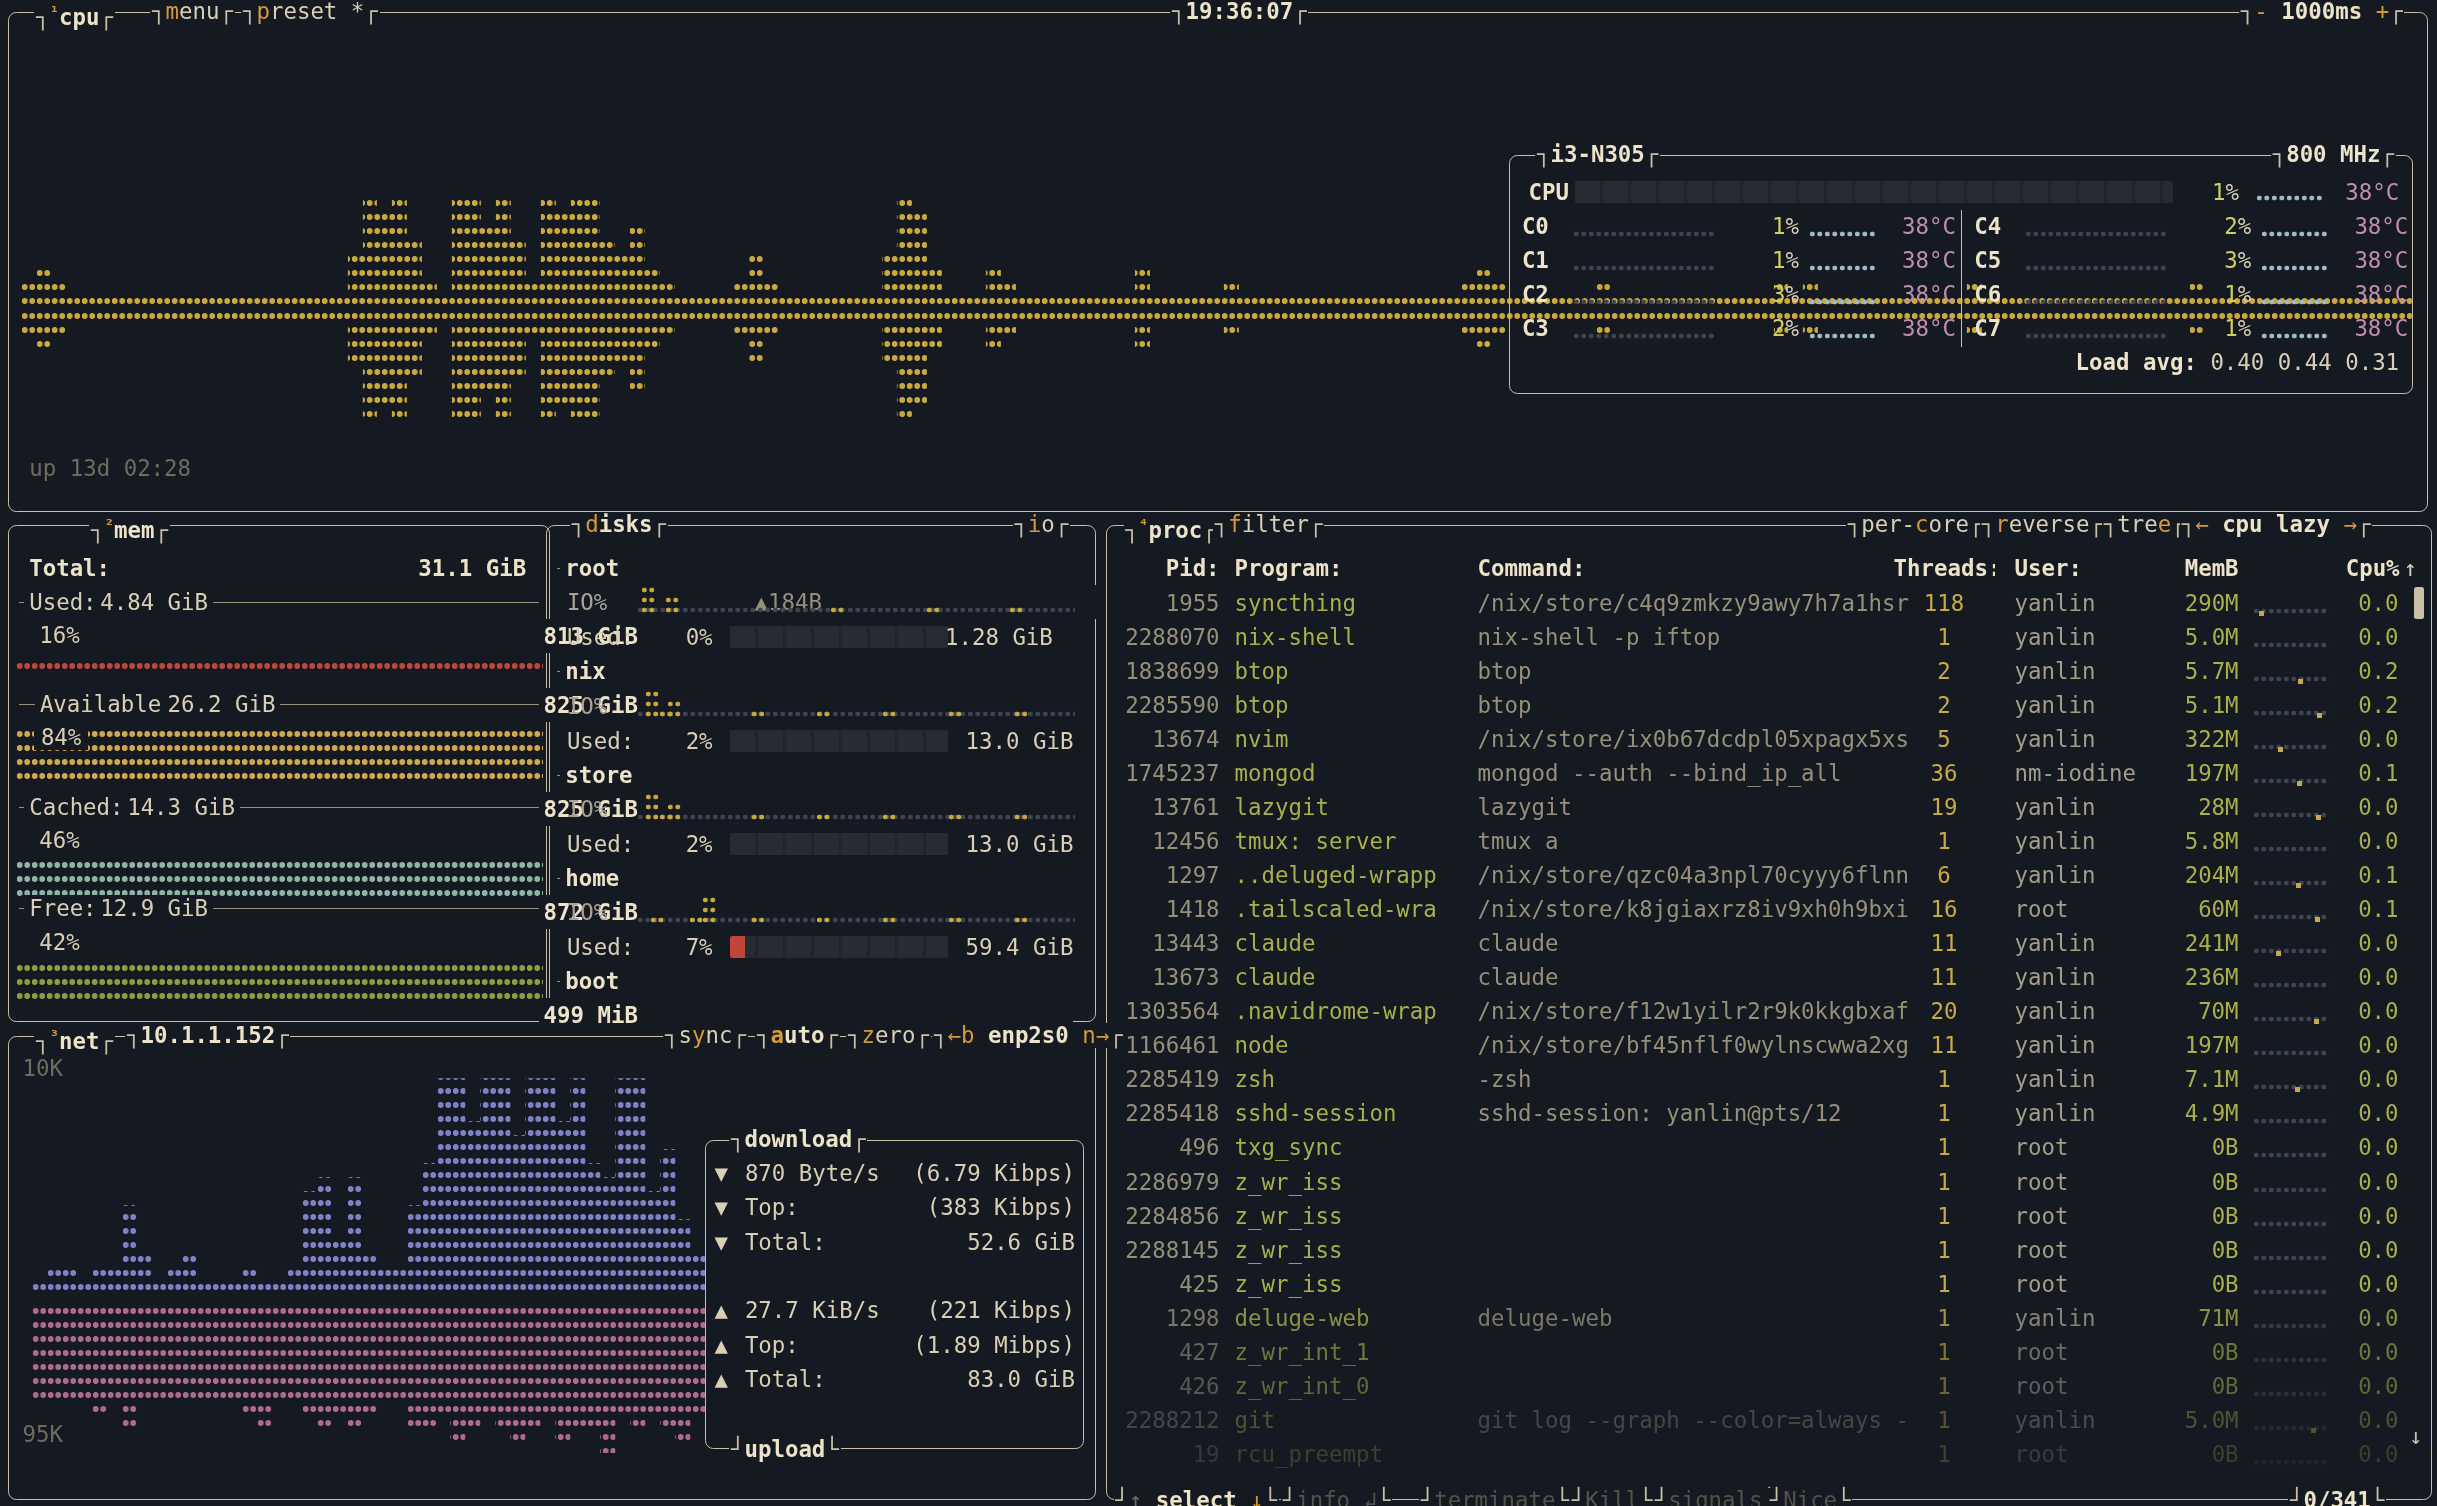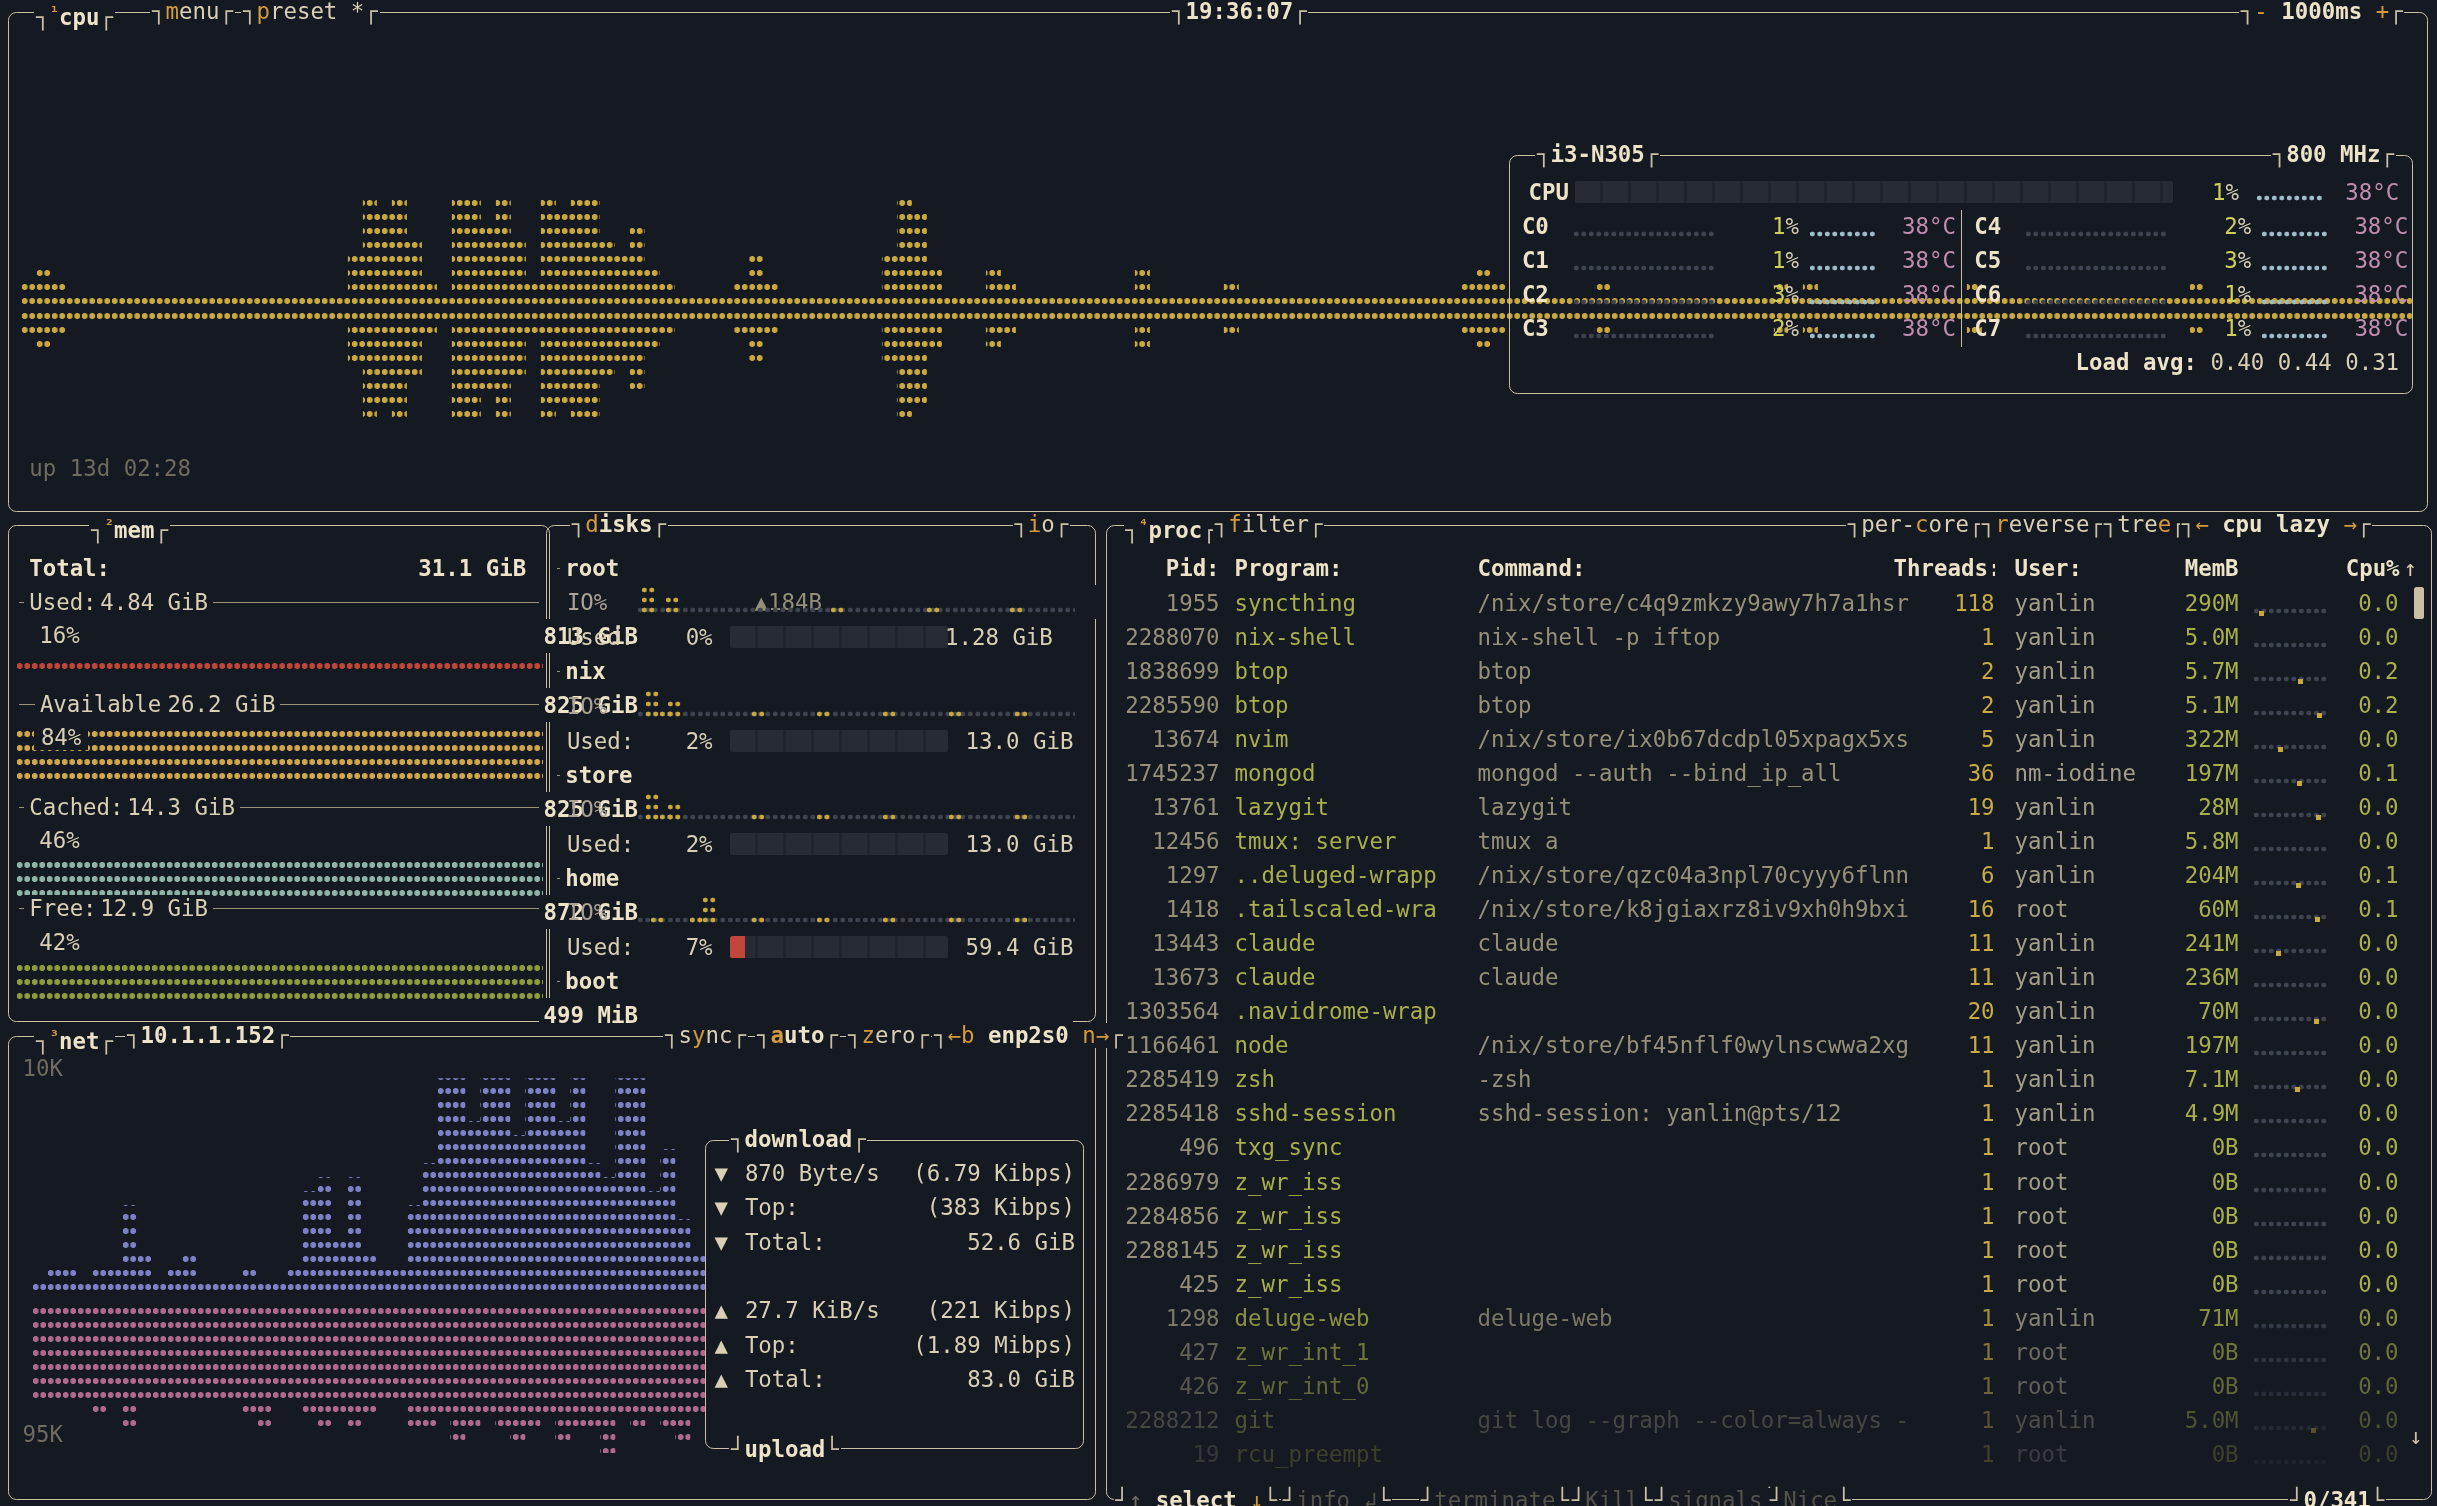--- a/index.html
+++ b/index.html
@@ -28,21 +28,21 @@
   .row{position:absolute; left:6.6px; right:6.6px; height:34px; line-height:34px; white-space:nowrap;}
   .rline{position:absolute; left:3.3px; right:3.3px; top:16.6px; height:1.7px; background:#9a927b;}
   .onln{position:relative; background:var(--bg); padding:0 5px;}
   .rt{position:absolute; text-align:right;}
   
   .prow{position:absolute; left:6.6px; right:6.6px; height:34px; line-height:34px;}
   .prow span{position:absolute; white-space:nowrap; overflow:hidden;}
   .c-pid{left:0;width:106px;text-align:right;color:var(--dim);}
   .c-prog{left:121px;color:var(--olive);}
   .c-cmd{left:364px;width:465px;color:var(--dim);}
-  .c-thr{left:780px;width:101px;text-align:right;color:var(--gold);}
+  .c-thr{left:780px;width:101px;text-align:center;color:var(--gold);}
   .c-user{left:901px;width:125px;color:#a49e89;}
   .c-mem{left:1034px;width:91px;text-align:right;color:var(--olive);}
   .c-cpu{left:1217px;width:68px;text-align:right;color:var(--olive);}
   .c-graph{left:1139px;width:76px;height:11.6px;top:20px;color:var(--baseline);}
   #proc-rows .prow:nth-child(22){opacity:.8}
   #proc-rows .prow:nth-child(23){opacity:.62}
   #proc-rows .prow:nth-child(24){opacity:.52}
   #proc-rows .prow:nth-child(25){opacity:.38}
   #proc-rows .prow:nth-child(26){opacity:.26}
   .hdr{font-weight:bold; color:var(--bright);}
@@ -500,20 +500,21 @@
         <span class="c-cmd">claude</span>
         <span class="c-thr">11</span>
         <span class="c-user">yanlin</span>
         <span class="c-mem">236M</span>
         <span class="c-cpu">0.0</span>
         <span class="c-graph dots12"></span>
       </div>
       <div class="prow" style="top: 468px;">
         <span class="c-pid">1303564</span>
         <span class="c-prog">.navidrome-wrap</span>
+        <span class="c-cmd">/nix/store/f12w1yilr2r9k0kkgbxaf</span>
         <span class="c-thr">20</span>
         <span class="c-user">yanlin</span>
         <span class="c-mem">70M</span>
         <span class="c-cpu">0.0</span>
         <span class="c-graph dots12">
           <i style="position: absolute; left: 61px; bottom: 1.7px; width: 5px; height: 5px; background: var(--yellow);"></i>
         </span>
       </div>
       <div class="prow" style="top: 502px;">
         <span class="c-pid">1166461</span>

